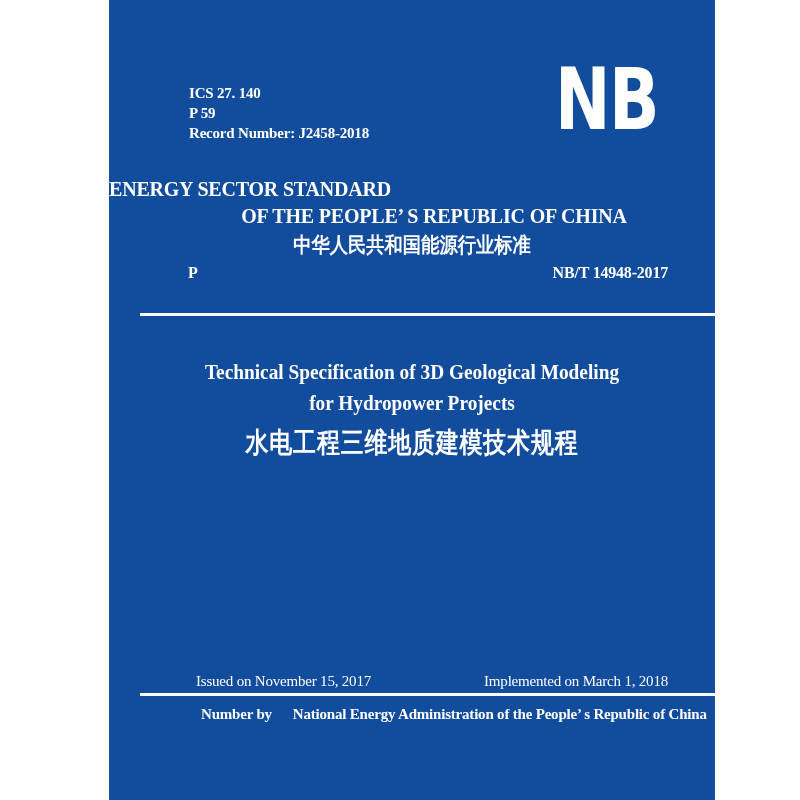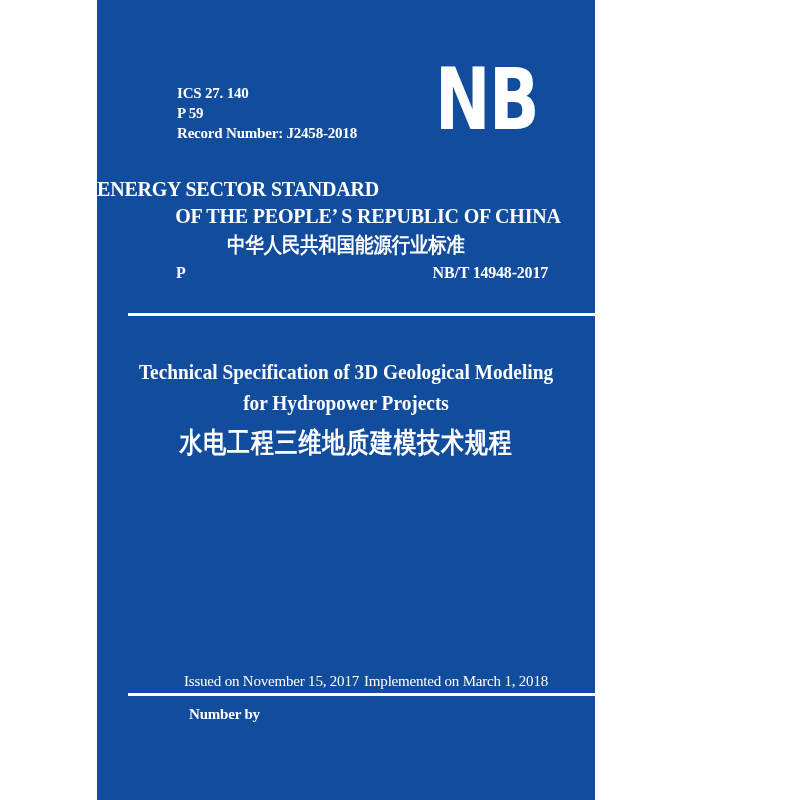--- a/index.html
+++ b/index.html
@@ -5,21 +5,21 @@
   :root{
     --cover-bg:#114c9d;
     --cover-fg:#ffffff;
   }
   html,body{margin:0;padding:0;}
   body{
     width:800px;height:800px;position:relative;background:#ffffff;overflow:hidden;
     font-family:"Liberation Serif","DejaVu Serif",serif;
   }
   .cover{
-    position:absolute;left:97px;top:0;width:498px;height:800px;
+    position:absolute;left:109px;top:0;width:606px;height:800px;
     background:var(--cover-bg);color:var(--cover-fg);
   }
   
   .meta{
     position:absolute;left:80px;top:83px;
     font-size:15px;line-height:20px;font-weight:bold;
     letter-spacing:-0.2px;white-space:nowrap;
   }
   
   .logo{
@@ -97,15 +97,16 @@
   <div class="dates-row">
     <span>Issued on November 15, 2017</span>
     <span>Implemented on March 1, 2018</span>
   </div>
 
   <div class="rule-bottom"></div>
 
   <div class="issuedby-row">
     <span>Number by</span>
     <span class="gap"></span>
+    <span>National Energy Administration of the People’ s Republic of China</span>
   </div>
 
 </div>
 
 </body></html>

